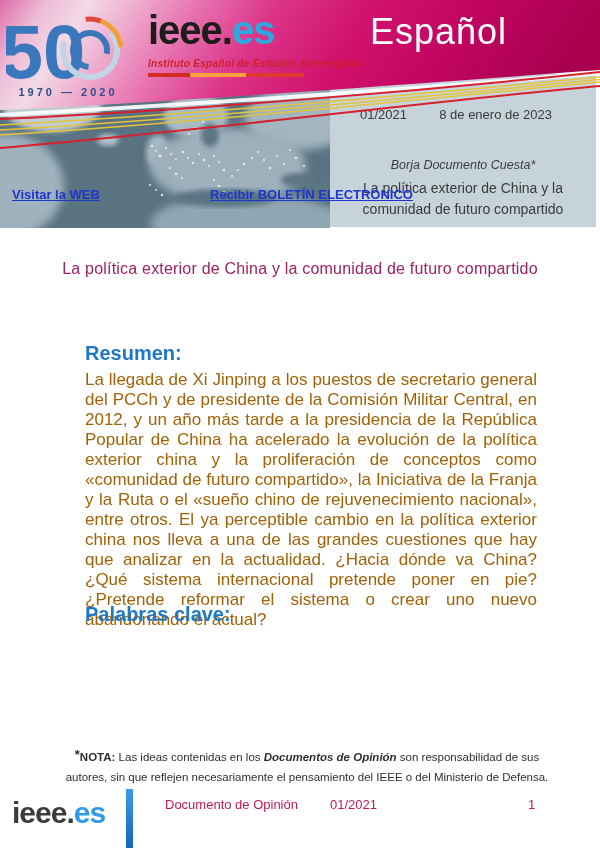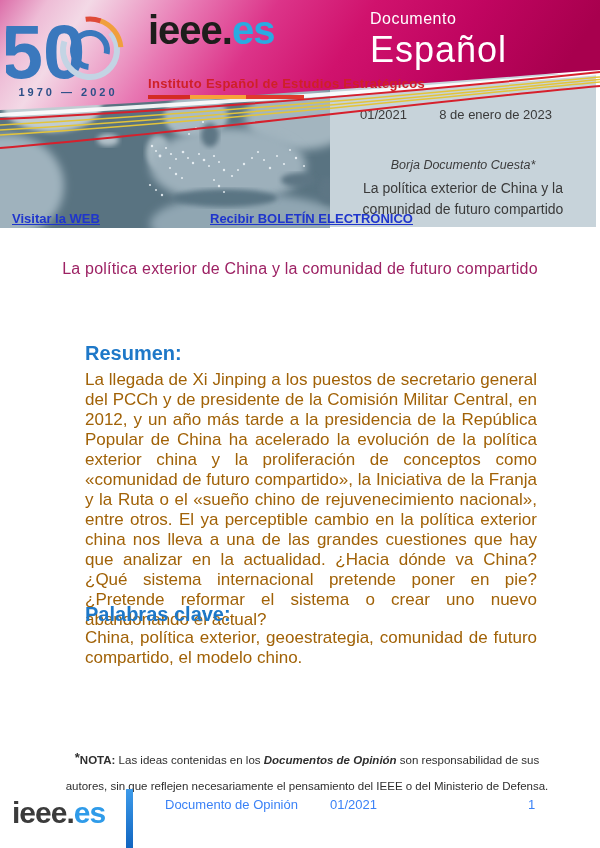--- a/index.html
+++ b/index.html
@@ -32,32 +32,32 @@
   .header-overlay {
     position:absolute; left:0; top:0; width:600px; height:160px;
     pointer-events:none;
   }
   .logo50 { position:absolute; left:6px; top:4px; }
   .brand { position:absolute; left:148px; top:8px; width:170px; }
   .brand-name { font-size:40px; font-weight:bold; letter-spacing:-1px; line-height:44px; }
   .brand-name .dark { color:#1d1d1b; }
   .brand-name .cyan { color:#29abe2; }
   .brand-sub {
-    font-size:13px; font-weight:bold; color:#cf2027; letter-spacing:0.3px;
-    margin-top:24px; white-space:nowrap;
+    font-size:10px; font-weight:bold; color:#cf2027; letter-spacing:0.3px;
+    margin-top:6px; white-space:nowrap;font-style:italic;
   }
   .brand-stripe { display:flex; margin-top:4px; height:4px; width:156px; }
   .brand-stripe .s1 { width:42px; background:#d42b23; }
   .brand-stripe .s2 { width:56px; background:#f7a13a; }
   .brand-stripe .s3 { width:58px; background:#e03a2e; }
   .doctype { position:absolute; left:370px; top:10px; color:#ffffff; }
   .doctype .kind { font-size:16px; letter-spacing:0.5px; }
   .doctype .kind2 { font-size:36px; letter-spacing:1px; margin-top:1px; }
   .map-link {
-    position:absolute; top:211px; font-size:13px; font-weight:bold;
+    position:absolute; top:187px; font-size:13px; font-weight:bold;
     color:#1f35cc; text-decoration:underline; cursor:pointer; white-space:nowrap;
   }
   .link-web { left:12px; }
   .link-newsletter { left:170px;margin-left:40px; }
   
   .article-title {
     position:absolute; left:0; top:260px; width:100%; text-align:center;
     font-size:16px; font-weight:500; color:#9d2264; letter-spacing:0.2px;
   }
   .blue-heading {
@@ -67,34 +67,34 @@
   .h-keywords { top:603px; }
   .body-text {
     position:absolute; left:85px; width:452px; font-size:17px; line-height:20px;
     color:#a16207; text-align:justify;
   }
   .t-resumen { top:370px; }
   .t-keywords { top:628px; }
   
   .footnote {
     position:absolute; left:62px; top:745px; width:490px; text-align:center;
-    font-size:11.5px; line-height:26px; color:#2e2e2e;
+    font-size:11.5px; line-height:20px; color:#2e2e2e;
   }
   .note-star { font-weight:bold; font-size:13px; vertical-align:2px; }
   .note-bold { font-weight:bold; }
   .note-bi { font-weight:bold; font-style:italic; }
   
   .footer-logo { position:absolute; left:12px; top:796px; font-size:30px; font-weight:bold; letter-spacing:-1px; }
   .footer-logo .dark { color:#3b3b3b; }
   .footer-logo .cyan { color:#2f9be9; }
   .footer-bar {
     position:absolute; left:126px; top:789px; width:7px; height:59px;
     background:linear-gradient(#3d9bea, #1165c0);
   }
-  .footer-label { position:absolute; top:797px; font-size:13px; color:#3b82f6; }
+  .footer-label { position:absolute; top:797px; font-size:13px; color:#be185d; }
   .f-doc { left:165px; }
   .f-issue { left:330px; }
   .f-page { left:528px; }
 </style>
 </head>
 <body>
 
 <div class="page">
 
   <div class="map">
@@ -212,34 +212,32 @@
     </div>
     <div class="brand-sub">Instituto Español de Estudios Estratégicos</div>
     <div class="brand-stripe">
       <span class="s1"></span>
         <span class="s2"></span>
         <span class="s3"></span>
     </div>
   </div>
 
   <div class="doctype">
-    <div class="kind">Documento</div>
     <div class="kind2">Español</div>
   </div>
 
   <a class="map-link link-web">Visitar la WEB</a>
   <a class="map-link link-newsletter">Recibir BOLETÍN ELECTRÓNICO</a>
 
   <div class="article-title">La política exterior de China y la comunidad de futuro compartido</div>
 
   <div class="blue-heading h-resumen">Resumen:</div>
   <div class="body-text t-resumen">La llegada de Xi Jinping a los puestos de secretario general del PCCh y de presidente de la Comisión Militar Central, en 2012, y un año más tarde a la presidencia de la República Popular de China ha acelerado la evolución de la política exterior china y la proliferación de conceptos como «comunidad de futuro compartido», la Iniciativa de la Franja y la Ruta o el «sueño chino de rejuvenecimiento nacional», entre otros. El ya perceptible cambio en la política exterior china nos lleva a una de las grandes cuestiones que hay que analizar en la actualidad. ¿Hacia dónde va China? ¿Qué sistema internacional pretende poner en pie? ¿Pretende reformar el sistema o crear uno nuevo abandonando el actual?</div>
 
   <div class="blue-heading h-keywords">Palabras clave:</div>
-  <div class="body-text t-keywords">China, política exterior, geoestrategia, comunidad de futuro compartido, el modelo chino.</div>
 
   <div class="footnote">
     <span class="note-star">*</span><span class="note-bold">NOTA:</span>
     <span>Las ideas contenidas en los</span>
     <span class="note-bi">Documentos de Opinión</span>
     <span>son responsabilidad de sus autores, sin que reflejen necesariamente el pensamiento del IEEE o del Ministerio de Defensa.</span>
   </div>
 
   <div class="footer-logo">
     <span class="dark">ieee.</span><span class="cyan">es</span>

